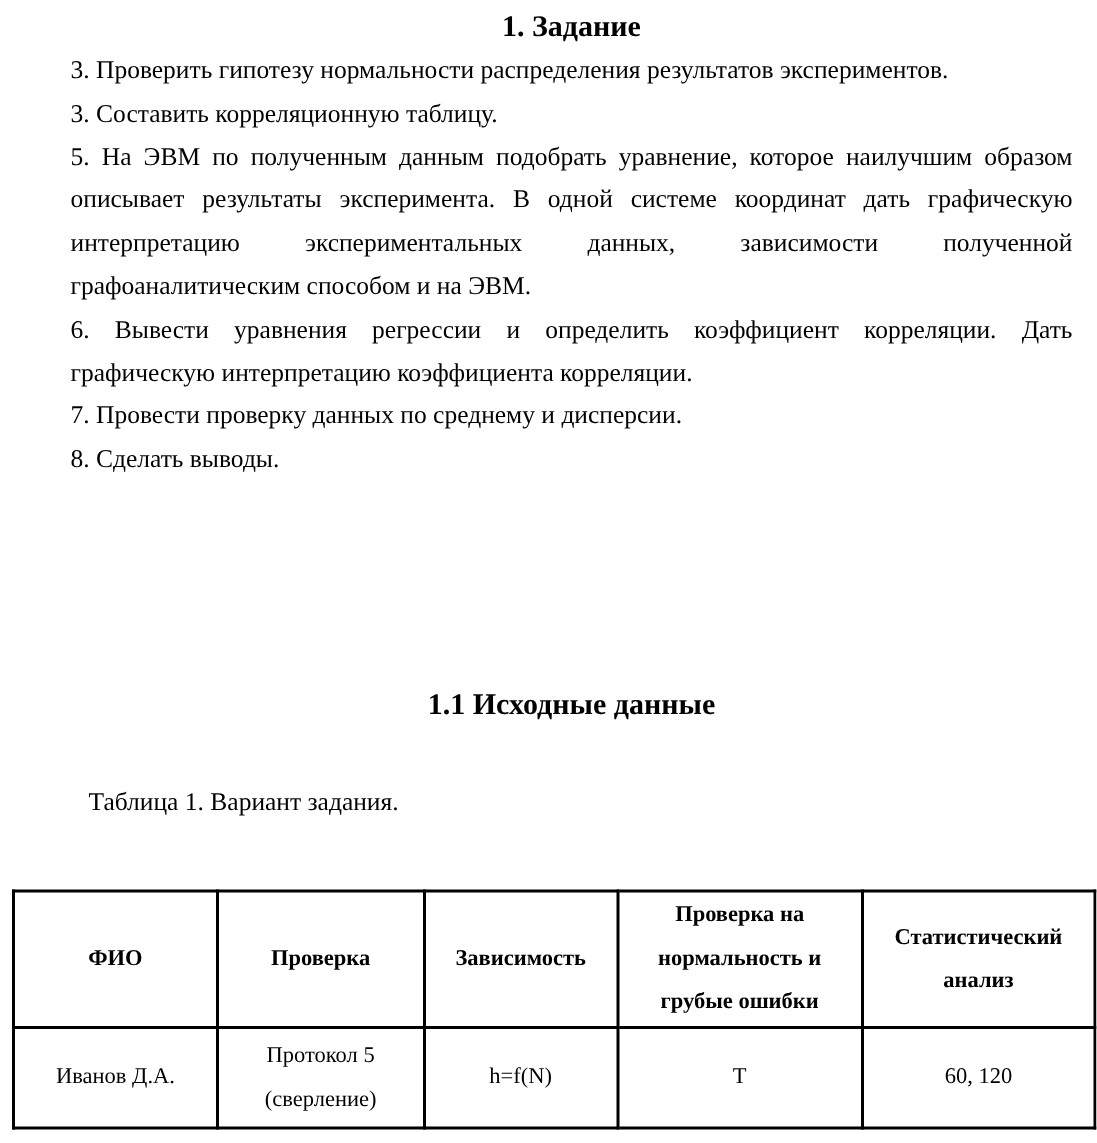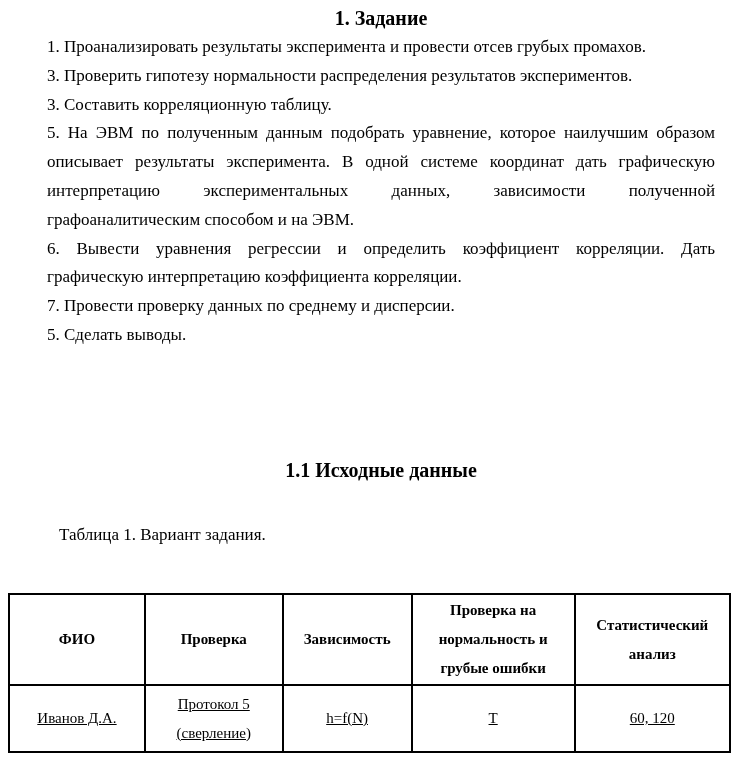--- a/index.html
+++ b/index.html
@@ -9,36 +9,35 @@
         font-weight:bold; font-size:20px; line-height:24px; }
   .body-text { position:absolute; left:47px; width:668px; font-size:17px; line-height:28.8px; }
   .para { margin:0; text-align:justify; text-align-last:left; }
   .h2 { position:absolute; left:0; width:762px; top:458px; text-align:center;
         font-weight:bold; font-size:20px; line-height:24px; }
   .caption { position:absolute; left:59px; top:523px; font-size:17px; line-height:24px; }
   table.tbl { position:absolute; left:8px; top:593px; border-collapse:collapse; }
   table.tbl td, table.tbl th { border:2.5px solid #000; text-align:center; vertical-align:middle;
         font-size:15px; line-height:29px; padding:0 12px; }
   table.tbl th { font-weight:bold; height:89px; }
-  table.tbl td { height:65px;text-decoration:underline; }
+  table.tbl td { height:65px; }
   .c1{width:141px}.c2{width:130px}.c3{width:111px}.c4{width:157px}.c5{width:138px}
 </style>
 </head>
 <body>
 
 <div class="h1">1. Задание</div>
 
 <div class="body-text" style="top:33px;">
-  <p class="para">1. Проанализировать результаты эксперимента и провести отсев грубых промахов.</p>
   <p class="para">3. Проверить гипотезу нормальности распределения результатов экспериментов.</p>
   <p class="para">3. Составить корреляционную таблицу.</p>
   <p class="para">5. На ЭВМ по полученным данным подобрать уравнение, которое наилучшим образом описывает результаты эксперимента. В одной системе координат дать графическую интерпретацию экспериментальных данных, зависимости полученной графоаналитическим способом и на ЭВМ.</p>
   <p class="para">6. Вывести уравнения регрессии и определить коэффициент корреляции. Дать графическую интерпретацию коэффициента корреляции.</p>
   <p class="para">7. Провести проверку данных по среднему и дисперсии.</p>
-  <p class="para">5. Сделать выводы.</p>
+  <p class="para">8. Сделать выводы.</p>
 </div>
 
 <div class="h2">1.1 Исходные данные</div>
 
 <div class="caption">Таблица 1. Вариант задания.</div>
 
 <table class="tbl">
   <tbody>
       <tr>
     <th class="c1">ФИО</th>

